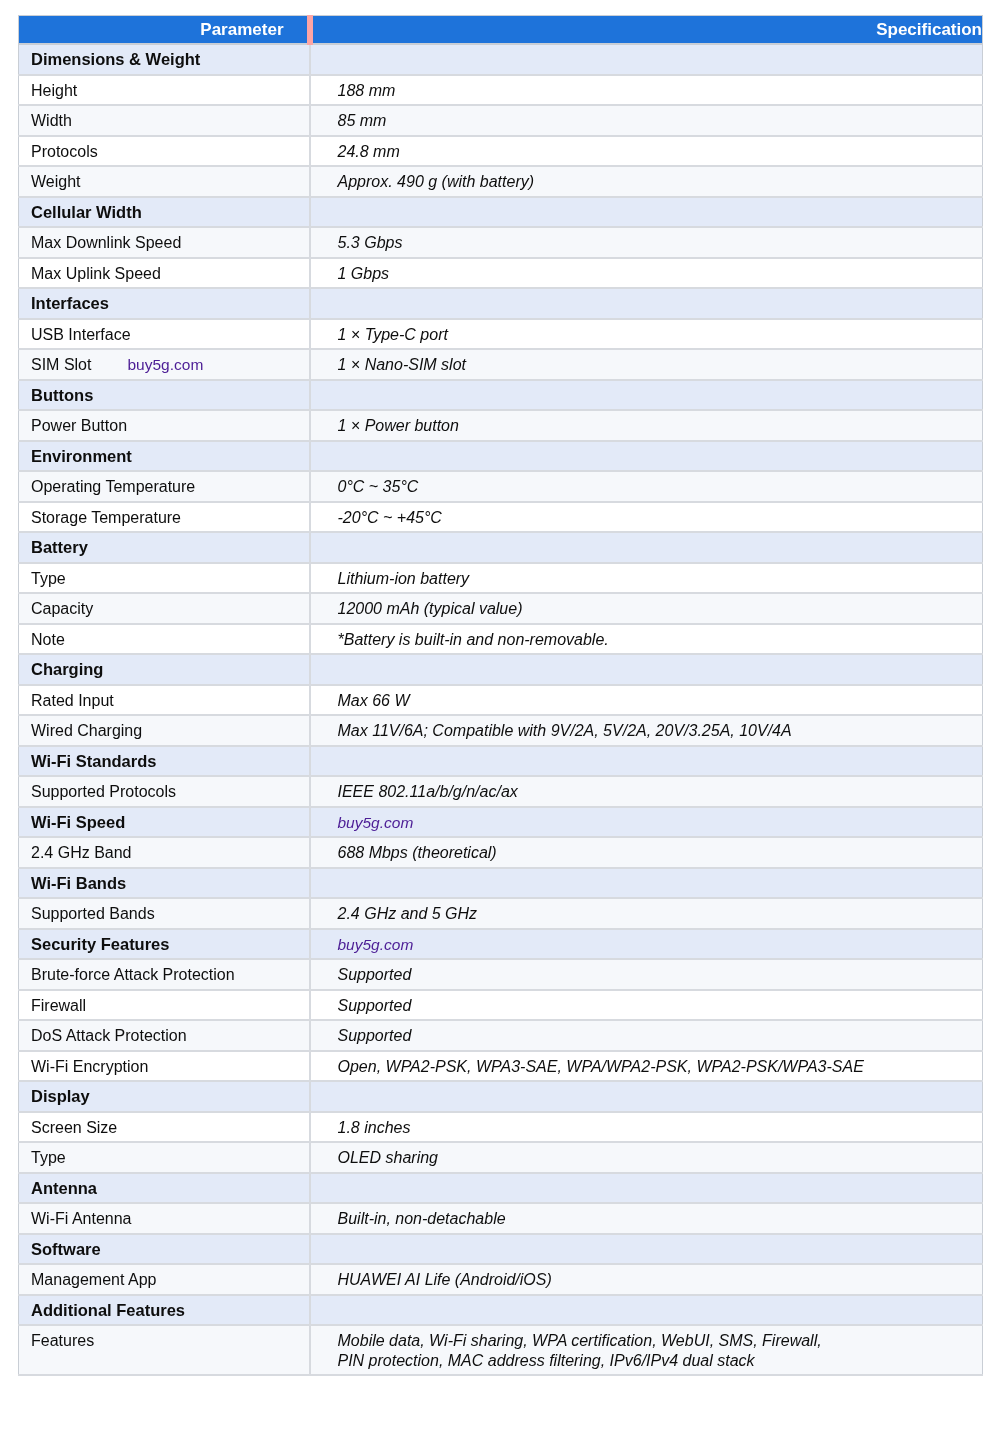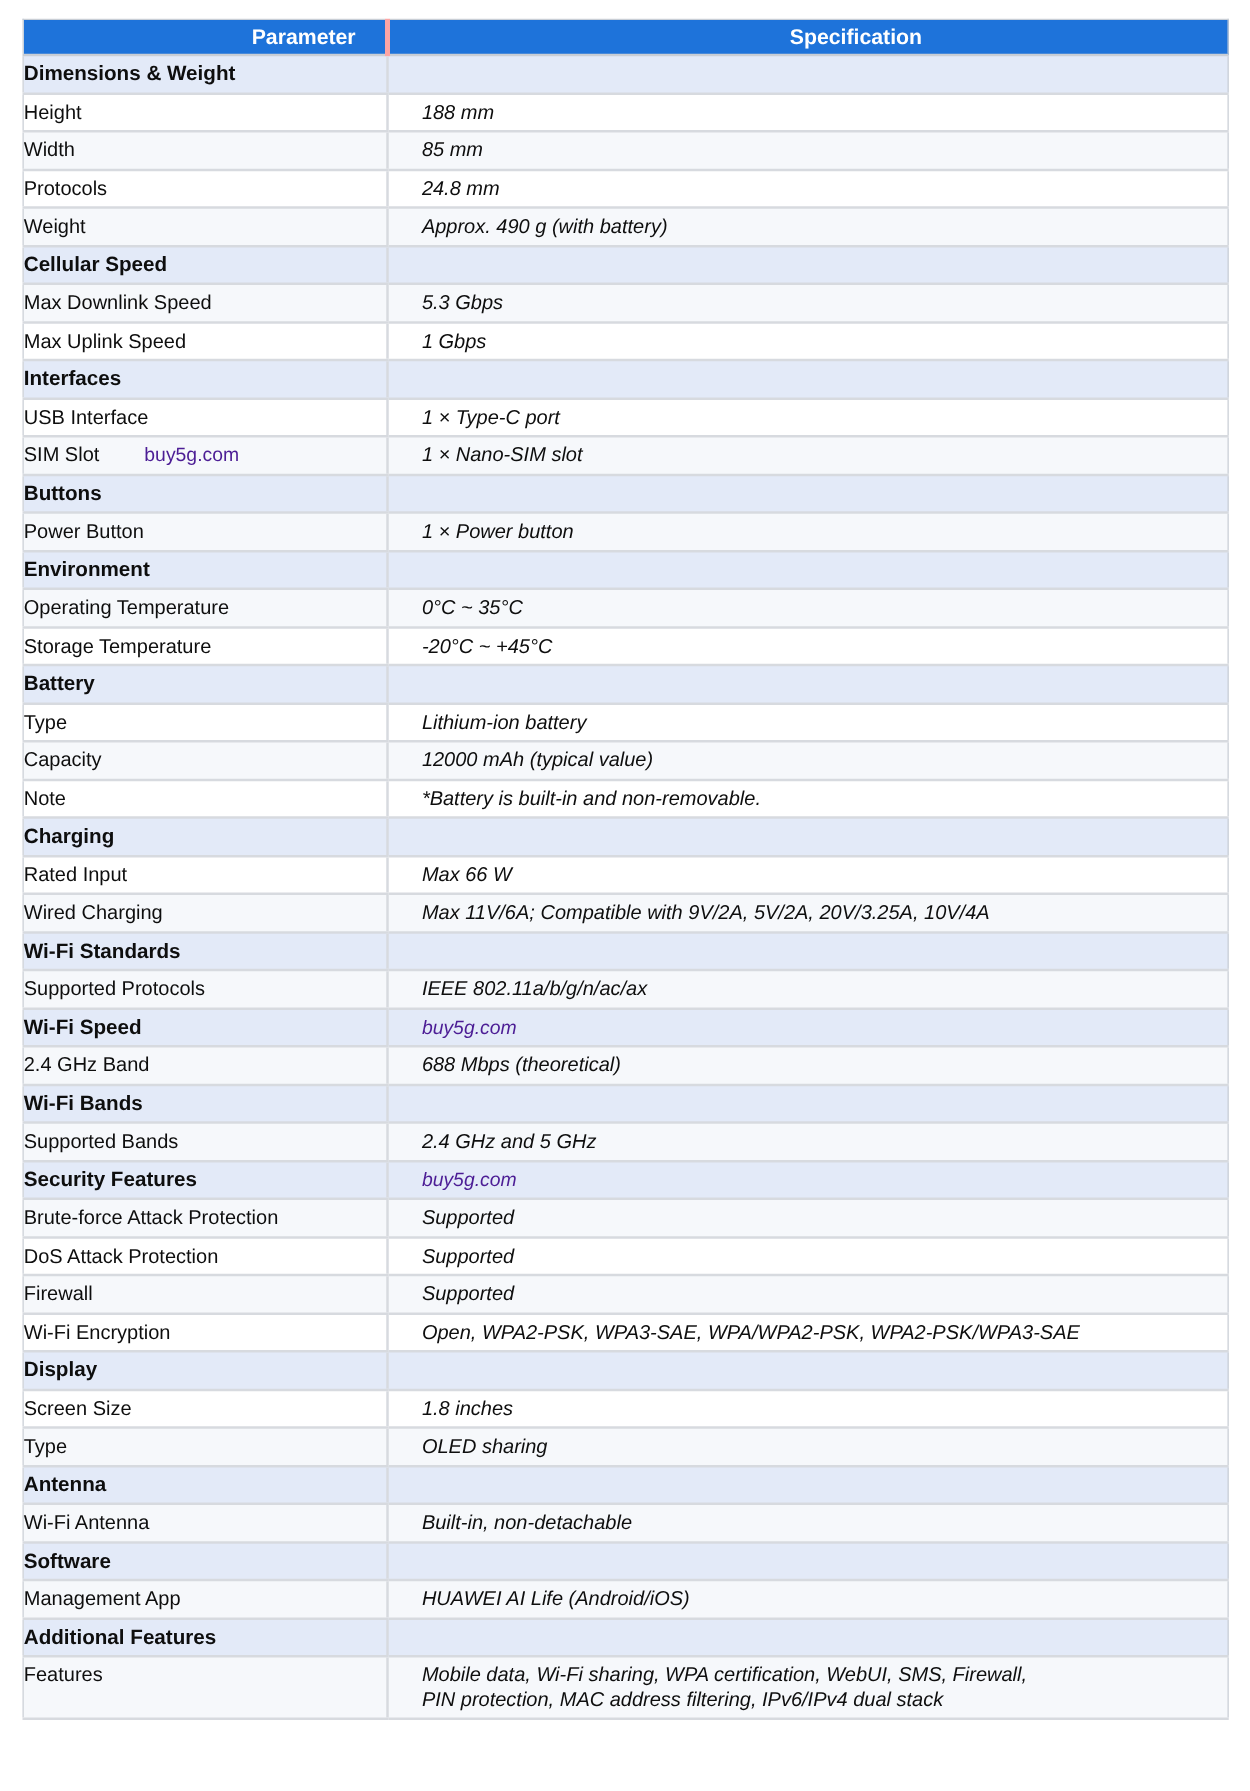--- a/index.html
+++ b/index.html
@@ -37,33 +37,33 @@
     line-height: 20px;
     padding: 4px 0 3px 0;
     border-bottom: 2px solid #c9ced5;
     margin-left: 44px;
   }
   th.param {
     text-align: right;
     padding-right: 23px;
   }
   th.spec {
-    text-align: center;
+    text-align: right;
     padding-left: 76px;
-    border-left: 4px solid #fca5a5;
+    border-left: 6px solid #fca5a5;
   }
   
   td {
     font-size: 16px;
     line-height: 19.5px;
     padding: 5px 0 4px 0;
     border-bottom: 2px solid #d7dadf;
     vertical-align: top;
   }
-  td.param { padding-right: 6px; }
+  td.param { padding-left: 12px; padding-right: 6px; }
   td.spec  { padding-left: 27px; padding-right: 8px; border-left: 2px solid #d7dadf; font-style: italic; }
   td.spec .val { white-space: pre-line; }
   
   tbody tr:nth-child(odd)  { background: #f6f8fb; }
   tbody tr:nth-child(even) { background: #ffffff; }
   tbody tr.section         { background: #e3eaf8; }
   tr.section td.param {
     font-weight: bold;
     font-size: 16.5px;
   }
@@ -105,21 +105,21 @@
         </tr>
     <tr>
           <td class="param"><span class="val">Protocols</span></td>
           <td class="spec"><span class="val">24.8 mm</span></td>
         </tr>
     <tr>
           <td class="param"><span class="val">Weight</span></td>
           <td class="spec"><span class="val">Approx. 490 g (with battery)</span></td>
         </tr>
     <tr class="section">
-          <td class="param"><span class="val">Cellular Speed</span></td>
+          <td class="param"><span class="val">Cellular Width</span></td>
           <td class="spec"></td>
         </tr>
     <tr>
           <td class="param"><span class="val">Max Downlink Speed</span></td>
           <td class="spec"><span class="val">5.3 Gbps</span></td>
         </tr>
     <tr>
           <td class="param"><span class="val">Max Uplink Speed</span></td>
           <td class="spec"><span class="val">1 Gbps</span></td>
         </tr>
@@ -209,25 +209,25 @@
         </tr>
     <tr class="section">
           <td class="param"><span class="val">Security Features</span></td>
           <td class="spec"><span class="wm">buy5g.com</span></td>
         </tr>
     <tr>
           <td class="param"><span class="val">Brute-force Attack Protection</span></td>
           <td class="spec"><span class="val">Supported</span></td>
         </tr>
     <tr>
+          <td class="param"><span class="val">Firewall</span></td>
+          <td class="spec"><span class="val">Supported</span></td>
+        </tr>
+    <tr>
           <td class="param"><span class="val">DoS Attack Protection</span></td>
-          <td class="spec"><span class="val">Supported</span></td>
-        </tr>
-    <tr>
-          <td class="param"><span class="val">Firewall</span></td>
           <td class="spec"><span class="val">Supported</span></td>
         </tr>
     <tr>
           <td class="param"><span class="val">Wi-Fi Encryption</span></td>
           <td class="spec"><span class="val">Open, WPA2-PSK, WPA3-SAE, WPA/WPA2-PSK, WPA2-PSK/WPA3-SAE</span></td>
         </tr>
     <tr class="section">
           <td class="param"><span class="val">Display</span></td>
           <td class="spec"></td>
         </tr>

